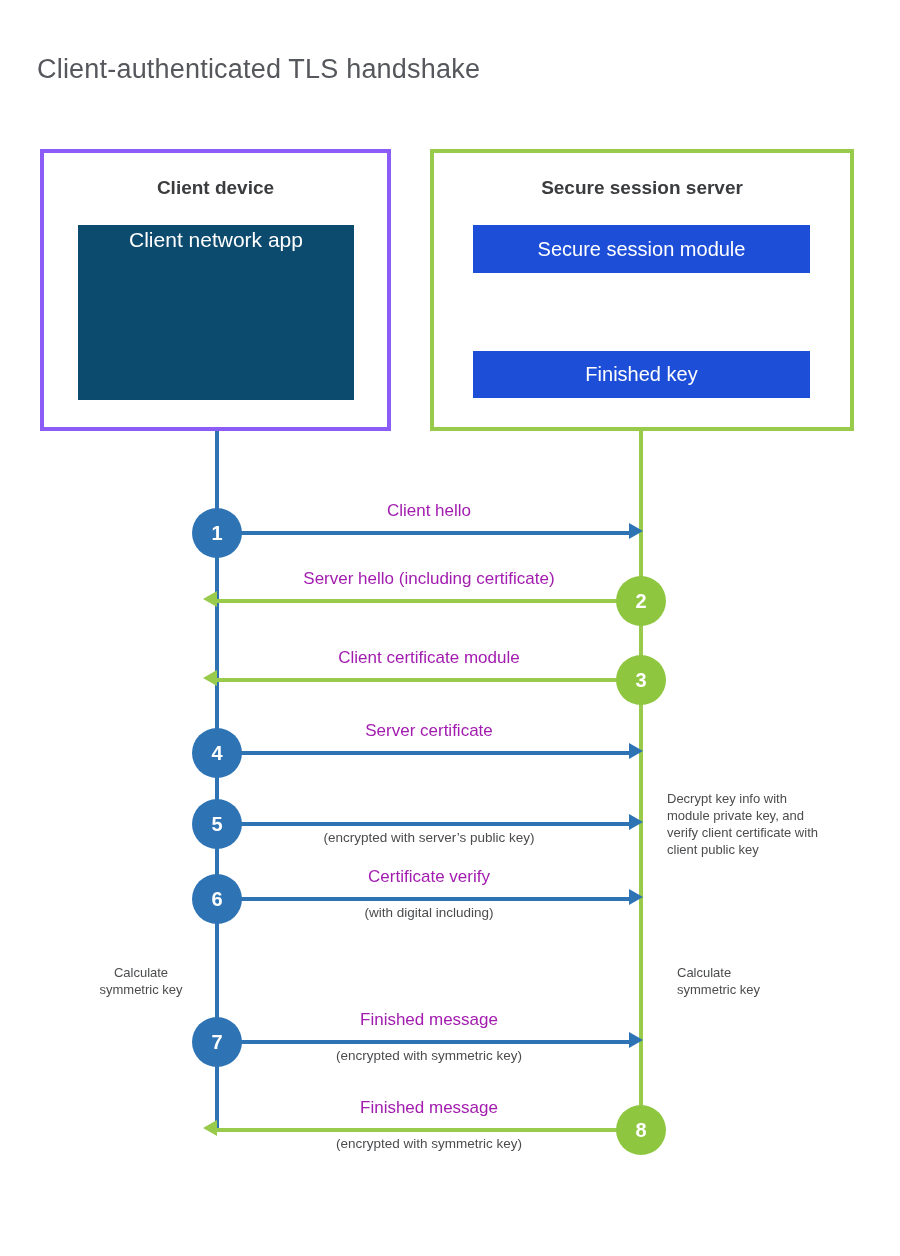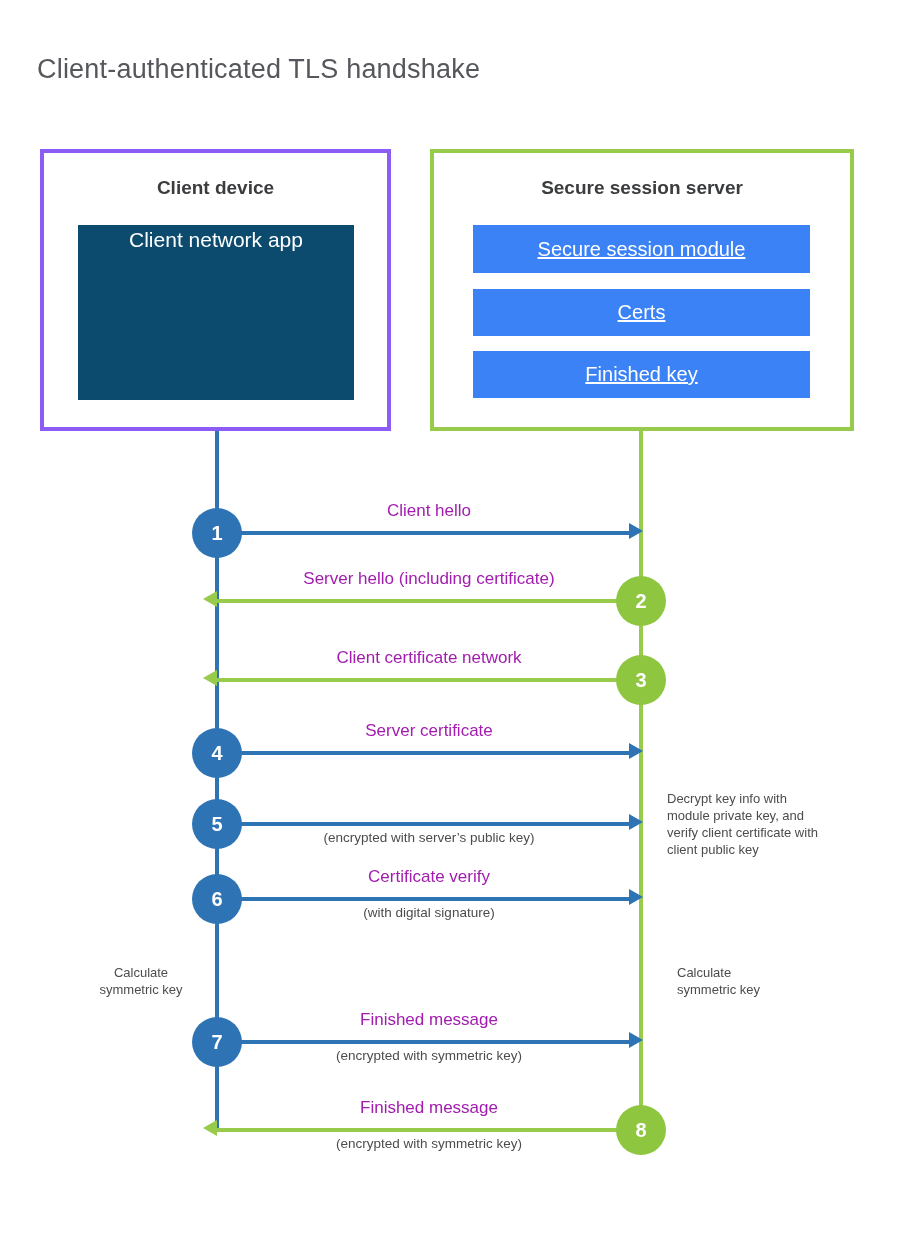--- a/index.html
+++ b/index.html
@@ -19,23 +19,23 @@
   .box-title{
     position:absolute;left:0;top:24px;width:100%;text-align:center;
     font-size:19px;font-weight:bold;color:#3b3c3e;
   }
   .app-box{
     position:absolute;left:34px;top:72px;width:276px;height:175px;background:#0c4a6e;
     display:flex;align-items:flex-start;justify-content:center;
   }
   .app-label{color:#fff;font-size:21px;text-align:center;line-height:1.45;max-width:200px;}
   .bar{
-    position:absolute;left:39px;width:337px;height:48px;background:#3b82f6;
+    position:absolute;left:39px;width:337px;height:48px;background:#1d4ed8;
     display:flex;align-items:center;justify-content:center;
-    color:#fff;font-size:20px;text-decoration:underline;
+    color:#fff;font-size:20px;
   }
   .bar1{top:72px;}
   .bar2{top:136px;height:47px;}
   .bar3{top:198px;height:47px;}
   
   .vline{position:absolute;top:405px;width:4px;z-index:1;}
   .blue-line{left:215px;height:701px;background:#2e74b5;}
   .green-line{left:639px;height:699px;background:#98ca4c;}
   
   .step{position:absolute;left:0;width:900px;height:50px;z-index:2;}
@@ -78,21 +78,20 @@
   <div class="box client">
     <div class="box-title">Client device</div>
     <div class="app-box">
       <span class="app-label">Client network app</span>
     </div>
   </div>
 
   <div class="box server">
     <div class="box-title">Secure session server</div>
     <div class="bar bar1">Secure session module</div>
-    <div class="bar bar2">Certs</div>
     <div class="bar bar3">Finished key</div>
   </div>
 
   <div class="vline blue-line"></div>
   <div class="vline green-line"></div>
 
   <div class="step s1">
     <div class="lbl">Client hello</div>
     <div class="aline blue"></div>
     <div class="ahead right-blue"></div>
@@ -100,21 +99,21 @@
   </div>
 
   <div class="step s2">
     <div class="lbl">Server hello (including certificate)</div>
     <div class="aline green"></div>
     <div class="ahead left-green"></div>
     <div class="circle cgreen">2</div>
   </div>
 
   <div class="step s3">
-    <div class="lbl">Client certificate network</div>
+    <div class="lbl">Client certificate module</div>
     <div class="aline green"></div>
     <div class="ahead left-green"></div>
     <div class="circle cgreen">3</div>
   </div>
 
   <div class="step s4">
     <div class="lbl">Server certificate</div>
     <div class="aline blue"></div>
     <div class="ahead right-blue"></div>
     <div class="circle cblue">4</div>
@@ -125,21 +124,21 @@
     <div class="ahead right-blue"></div>
     <div class="circle cblue">5</div>
     <div class="sub">(encrypted with server’s public key)</div>
   </div>
 
   <div class="step s6">
     <div class="lbl">Certificate verify</div>
     <div class="aline blue"></div>
     <div class="ahead right-blue"></div>
     <div class="circle cblue">6</div>
-    <div class="sub">(with digital signature)</div>
+    <div class="sub">(with digital including)</div>
   </div>
 
   <div class="step s7">
     <div class="lbl">Finished message</div>
     <div class="aline blue"></div>
     <div class="ahead right-blue"></div>
     <div class="circle cblue">7</div>
     <div class="sub">(encrypted with symmetric key)</div>
   </div>
 

